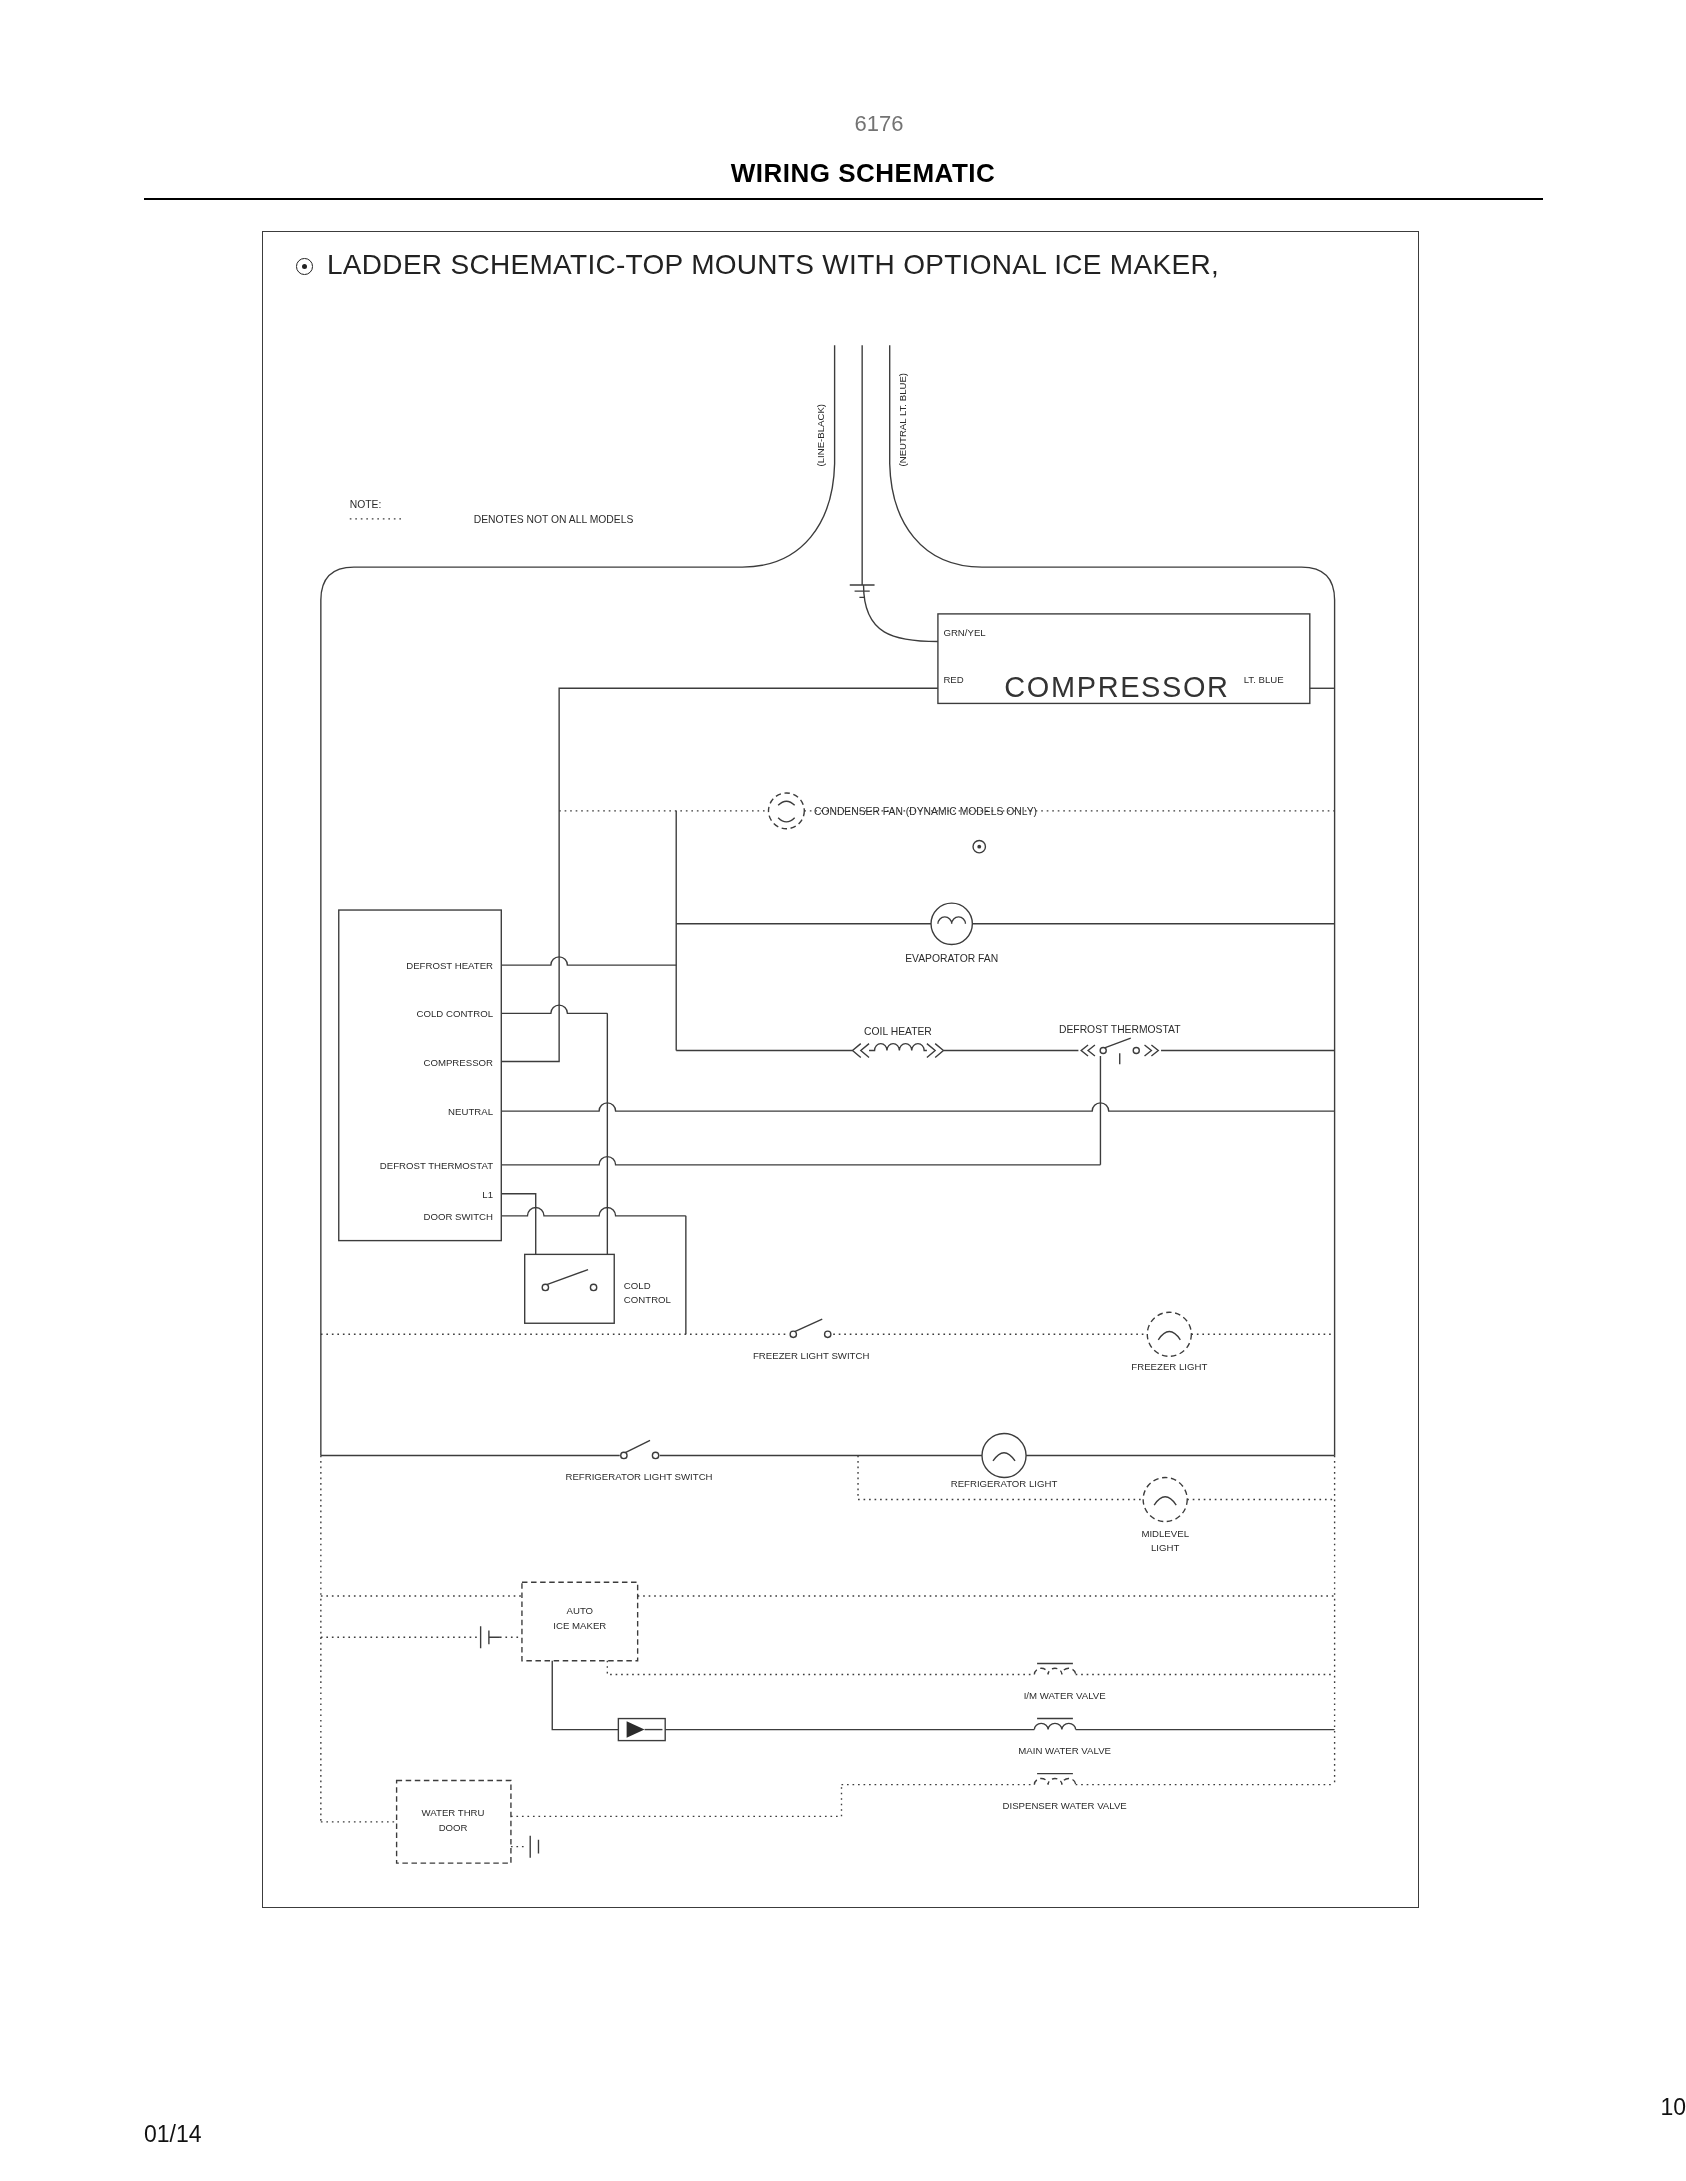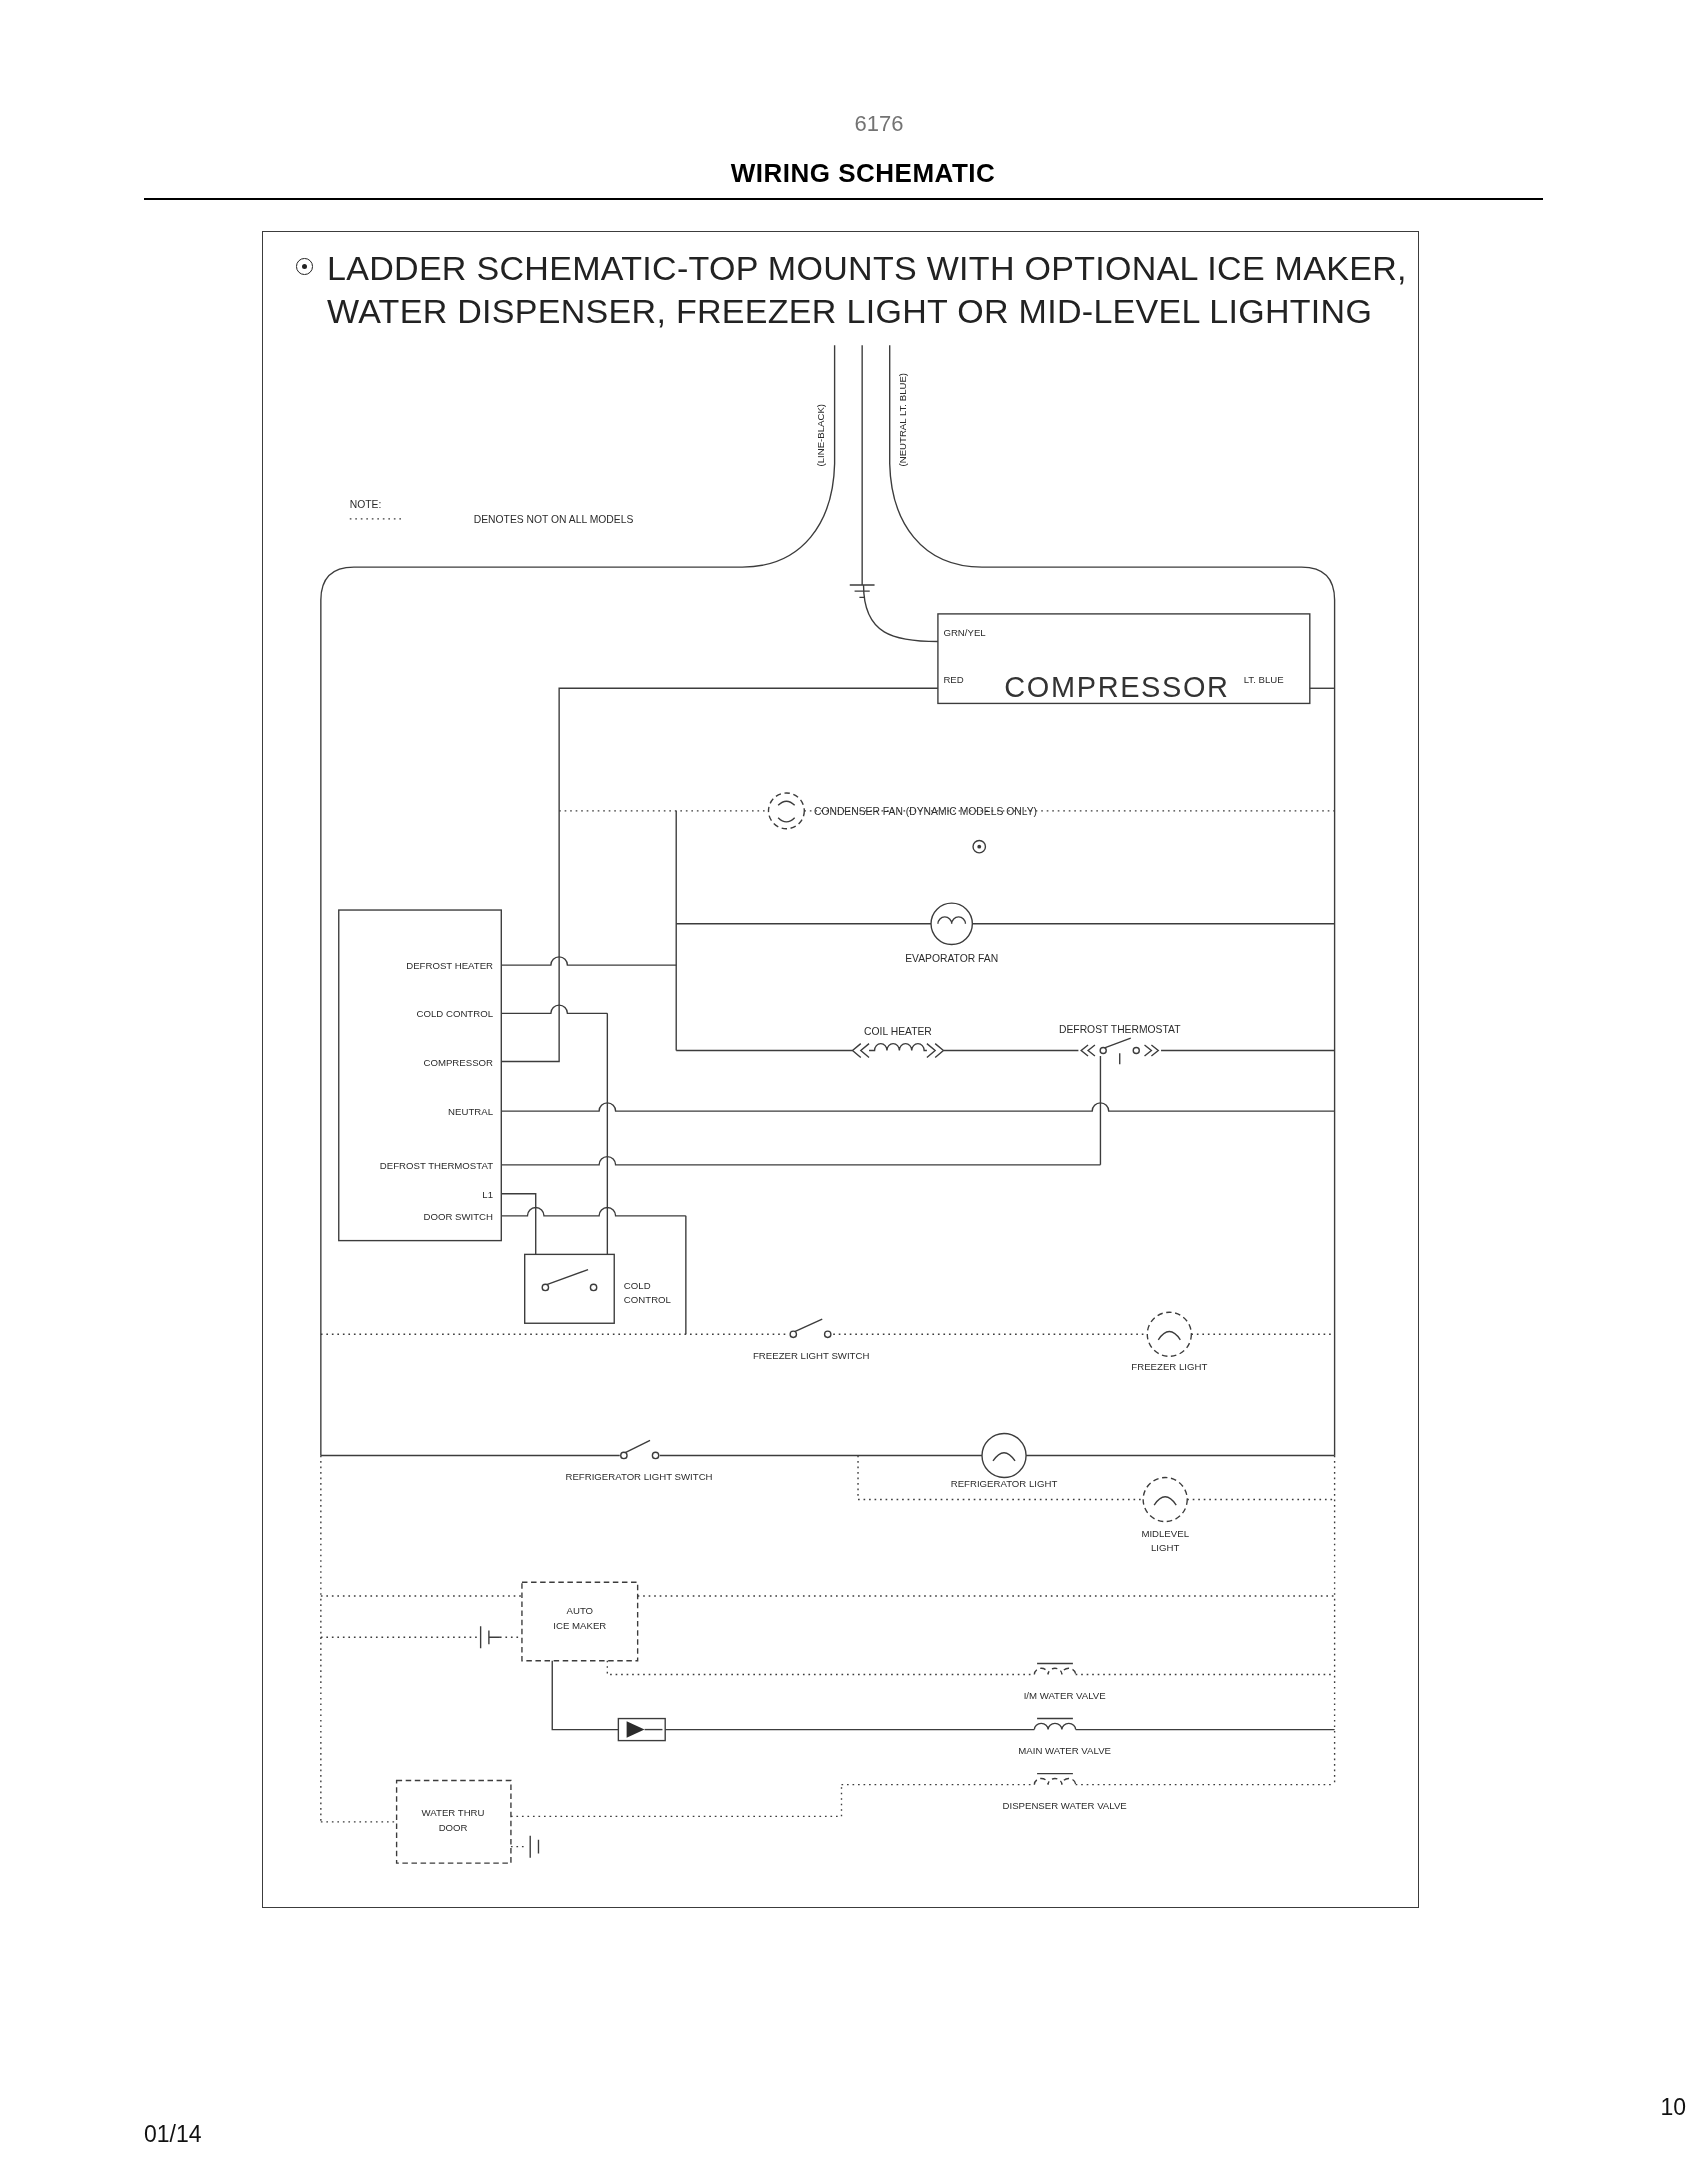--- a/index.html
+++ b/index.html
@@ -1,21 +1,21 @@
 <!DOCTYPE html>
 <html style="font-size:14.7px"><head>
 <meta charset="utf-8">
 <style>
   html,body{margin:0;padding:0;background:#fff;}
   body{width:1686px;height:2182px;position:relative;font-family:"Liberation Sans",sans-serif;color:#1a1a1a;}
   .doc-number{position:absolute;top:111px;left:0;width:100%;text-align:center;font-size:22px;color:#737373;margin-left:36px;}
   .doc-title{position:absolute;top:158px;left:0;width:100%;text-align:center;font-size:26px;font-weight:bold;color:#000;letter-spacing:0.5px;margin-left:20px;}
   .title-rule{position:absolute;top:198px;left:144px;width:1399px;height:1.8px;background:#000;}
   .sch-box{position:absolute;left:262px;top:231px;width:1157px;height:1677px;border:1.8px solid #3c3c3c;box-sizing:border-box;}
-  .sch-heading{position:absolute;left:64px;top:14.7px;font-size:34px;font-weight:400;letter-spacing:0.3px;line-height:1.28;color:#222;}
+  .sch-heading{position:absolute;left:64px;top:14.7px;font-size:28px;font-weight:400;letter-spacing:0.3px;line-height:1.28;color:#222;}
   .bullet{position:absolute;left:33px;top:26px;width:14.7px;height:14.7px;border:1.8px solid #222;border-radius:50%;}
   .bullet::after{content:"";position:absolute;left:4.6px;top:4.6px;width:5.5px;height:5.5px;border-radius:50%;background:#222;}
   .sch-svg{position:absolute;left:0;top:0;width:1157px;height:1677px;}
   .footer-date{position:absolute;top:2094px;left:144px;font-size:23px;color:#111;margin-top:27px;}
   .footer-page{position:absolute;top:2094px;left:0;width:100%;text-align:right;font-size:23px;color:#111;}
   
   .w{stroke:#3c3c3c;stroke-width:1;fill:none;}
   .dot{stroke:#3c3c3c;stroke-width:1;fill:none;stroke-dasharray:1.2 2.8;}
   .dsh{stroke:#3c3c3c;stroke-width:1;fill:none;stroke-dasharray:4 2.6;}
   .st{font-family:"Liberation Sans",sans-serif;fill:#2b2b2b;}
@@ -28,21 +28,20 @@
 <body>
 
 <div class="doc-number">6176</div>
 <div class="doc-title">WIRING SCHEMATIC</div>
 <div class="title-rule"></div>
 
 <div class="sch-box">
   <span class="bullet"></span>
   <div class="sch-heading">
     <div>LADDER SCHEMATIC-TOP MOUNTS WITH OPTIONAL ICE MAKER,</div>
-    <div>WATER DISPENSER, FREEZER LIGHT OR MID-LEVEL LIGHTING</div>
   </div>
 
   <svg class="sch-svg" viewBox="0 0 840 1217">
 
     <g>
       <path class="w" d="M 415,82 L 415,168 C 414,210 392,243 348,243 L 66,243 Q 42,243 42,267 L 42,888"></path>
       <path class="w" d="M 455,82 L 455,168 C 456,210 478,243 522,243 L 754,243 Q 778,243 778,267 L 778,888"></path>
       <path class="w" d="M 435,82 V 256"></path>
       <path class="w" d="M 490,297 C 458,297 436,292 436,256"></path>
       <path class="w" d="M 490,331 H 215 V 602 L 173,602"></path>

